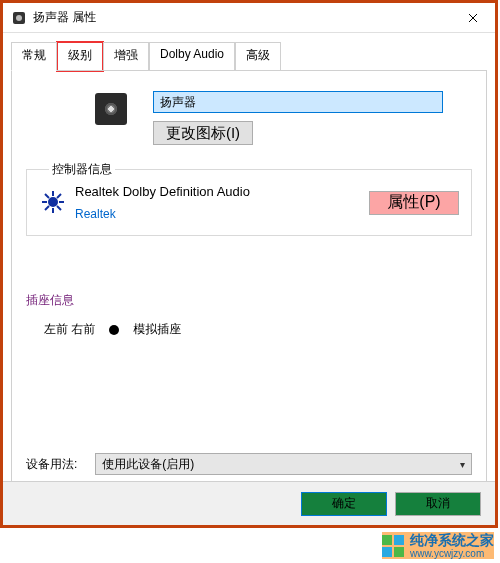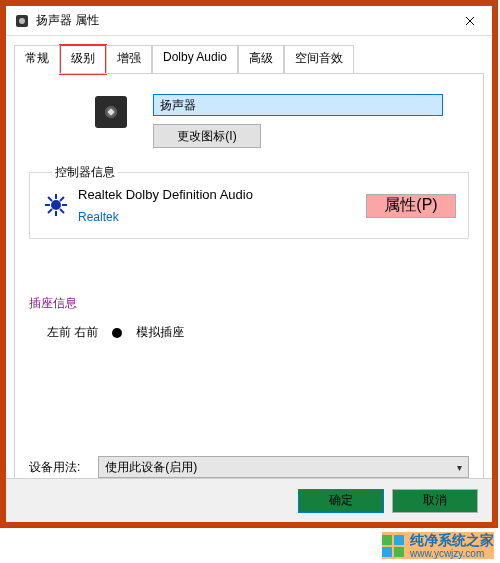--- a/index.html
+++ b/index.html
@@ -7,21 +7,21 @@
     margin: 0;
     font-family: "Microsoft YaHei", "Segoe UI", Tahoma, sans-serif;
     font-size: 12px;
     background: #fff;
     width: 500px;
     height: 563px;
     position: relative;
     overflow: hidden;
   }
   .window {
-    border: 6px solid #c2410c;
+    border: 3px solid #c2410c;
     width: 498px;
     height: 528px;
     background: #fff;
     position: relative;
   }
   .titlebar {
     height: 30px;
     display: flex;
     align-items: center;
     padding: 0 0 0 8px;
@@ -101,24 +101,24 @@
   .name-input {
     width: 290px;
     height: 22px;
     border: 1px solid #0078d7;
     background: #cce8ff;
     padding: 2px 6px;
     font-size: 12px;
     color: #000;
   }
   .change-icon-btn {
-    width: 108px; height: 24px;
+    width: 100px; height: 24px;
     border: 1px solid #adadad;
     background: #e1e1e1;
-    font-size: 12px;
+    font-size: 15px;
     display:flex; align-items:center; justify-content:center;
     margin-left: 0;
   }
 
   .groupbox {
     border: 1px solid #d9d9d9;
     margin-top: 24px;
     padding: 10px 12px 14px 12px;
     position: relative;
   }
@@ -230,21 +230,20 @@
         </svg>
     </div>
   </div>
 
   <div class="tabstrip">
     <div class="tab active">常规</div>
     <div class="tab highlight">级别</div>
     <div class="tab">增强</div>
     <div class="tab">Dolby Audio</div>
     <div class="tab">高级</div>
-    <div class="tab">空间音效</div>
   </div>
 
   <div class="tabpanel">
 
     <div class="row1">
       <div class="device-icon">
         <div class="speaker"></div>
       </div>
       <div class="name-col">
         <input class="name-input" value="扬声器" style="">

